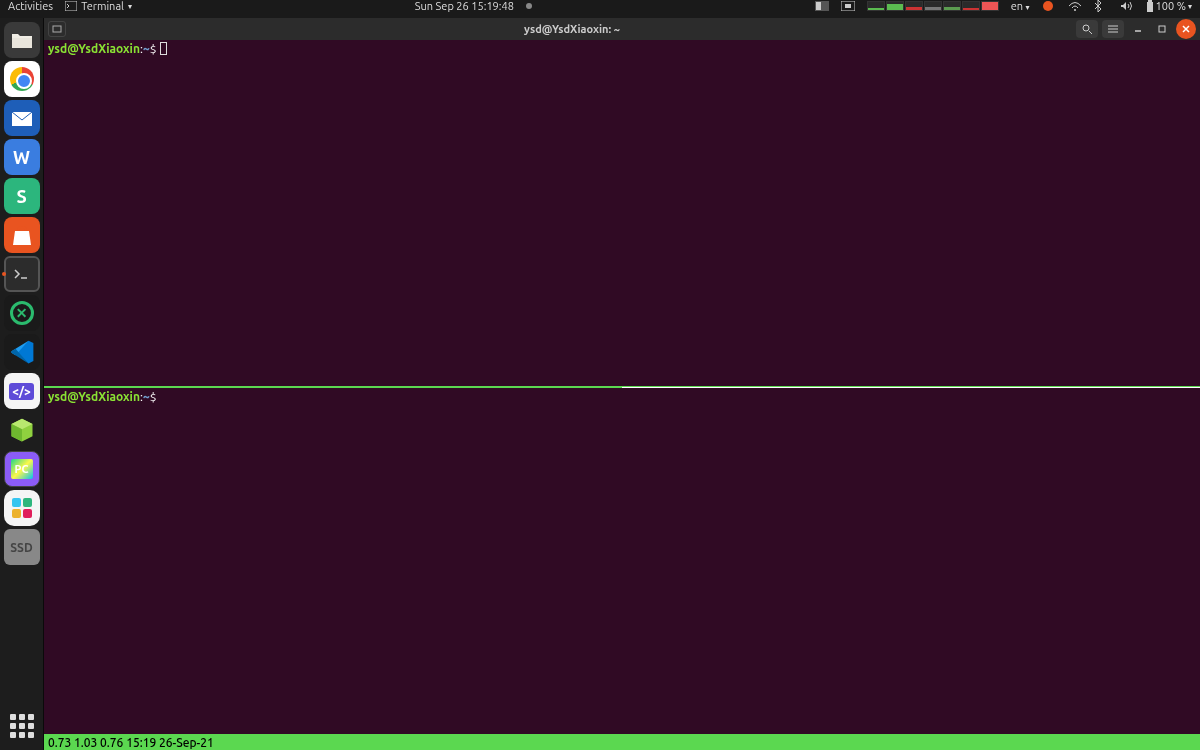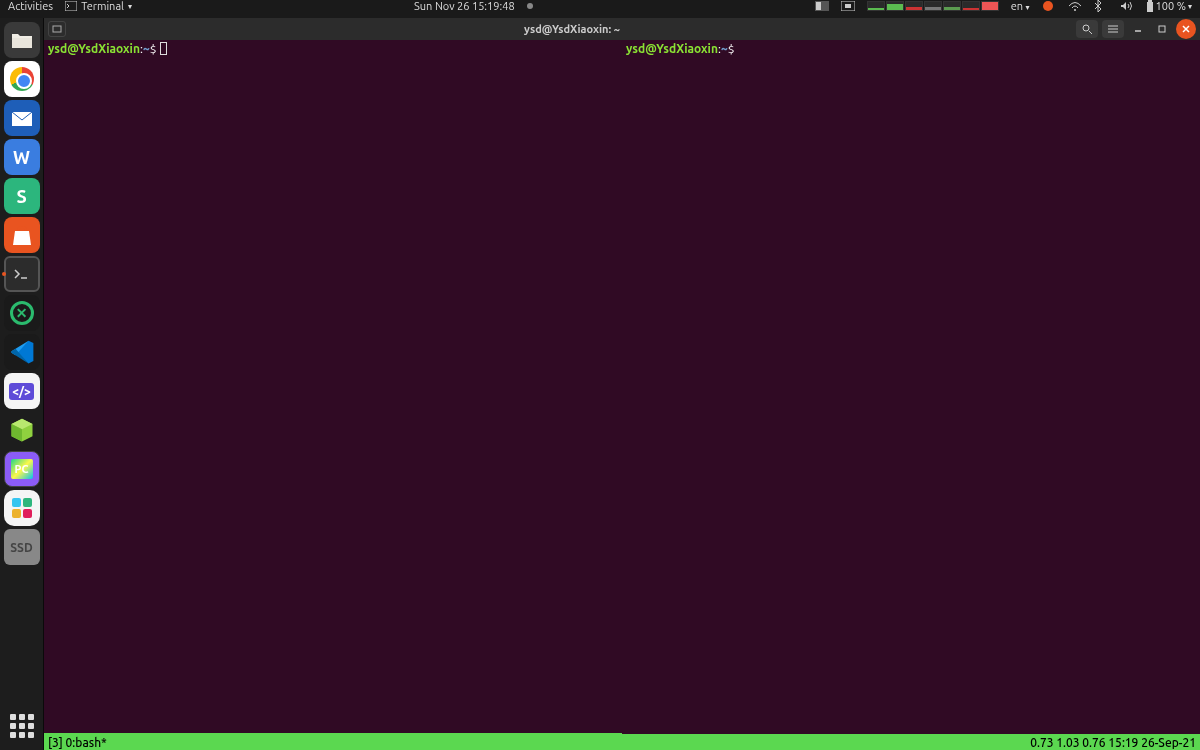--- a/index.html
+++ b/index.html
@@ -36,21 +36,21 @@
 .dock-apps{width:36px;height:36px;display:grid;grid-template-columns:repeat(3,1fr);grid-template-rows:repeat(3,1fr);gap:3px;padding:6px;cursor:pointer;margin-bottom:6px}
 .dock-apps div{background:#ddd;border-radius:1px}
 .workspace{flex:1;display:flex;flex-direction:column;background:#300a24}
 .titlebar{height:22px;background:#2c2c2c;display:flex;align-items:center;padding:0 4px;color:#ccc;font-size:11px}
 .titlebar .tab-btn{width:18px;height:16px;display:flex;align-items:center;justify-content:center;border:1px solid #444;border-radius:3px;margin-right:6px;cursor:pointer}
 .titlebar .title{flex:1;text-align:center;font-weight:bold}
 .titlebar .winbtn{width:20px;height:20px;border-radius:50%;display:flex;align-items:center;justify-content:center;margin-left:4px;cursor:pointer;font-size:12px}
 .titlebar .winbtn.search,.titlebar .winbtn.menu{background:#3a3a3a;border-radius:4px;width:22px;height:18px}
 .titlebar .winbtn.min,.titlebar .winbtn.max{color:#ccc}
 .titlebar .winbtn.close{background:#e95420;color:#fff}
-.panes{flex:1;display:flex;flex-direction:row}
+.panes{flex:1;display:flex;flex-direction:column}
 .pane{flex:1;background:#300a24;color:#ddd;font-family:"Ubuntu Mono",Consolas,monospace;font-size:12px;padding:2px 4px;position:relative}
 .divider{height:1px;background:#fff}
 .prompt-line{display:flex;align-items:center}
 .prompt{color:#8ae234;font-weight:bold}
 .colon{color:#fff}
 .path{color:#729fcf;font-weight:bold}
 .dollar{color:#fff;margin-right:4px}
 .cursor{display:inline-block;width:7px;height:13px;border:1px solid #ddd}
 .tmux-bar{height:16px;background:#5bd850;color:#000;font-family:"Ubuntu Mono",monospace;font-size:12px;display:flex;align-items:center;padding:0 4px;font-weight:500}
 .tmux-bar .tmux-left{flex:1}
@@ -74,21 +74,21 @@
     <span class="app-label">
       <svg width="12" height="10">
           <rect x="0" y="0" width="12" height="10" rx="1" fill="none" stroke="#ccc"></rect>
           <path d="M2 3 L4 5 L2 7" stroke="#ccc" fill="none"></path>
         </svg>
       <span>Terminal</span>
       <span class="triangle">▾</span>
     </span>
   </div>
   <div class="center">
-    <span>Sun Nov 26  15:19:48</span>
+    <span>Sun Sep 26  15:19:48</span>
     <span class="dot-ind"></span>
   </div>
   <div class="right">
     <span class="ico">
         <svg width="14" height="10">
           <rect width="14" height="10" fill="#555"></rect>
           <rect x="1" y="1" width="5" height="8" fill="#ccc"></rect>
         </svg>
       </span>
     <span class="ico">
@@ -293,17 +293,16 @@
         <div class="prompt-line">
           <span class="prompt">ysd@YsdXiaoxin</span>
             <span class="colon">:</span>
             <span class="path">~</span>
             <span class="dollar">$</span>
         </div>
       </div>
     </div>
 
     <div class="tmux-bar">
-      <span class="tmux-left">[3] 0:bash*</span>
       <span class="tmux-right">0.73 1.03 0.76 15:19 26-Sep-21</span>
     </div>
   </div>
 </div>
 
 </body></html>

